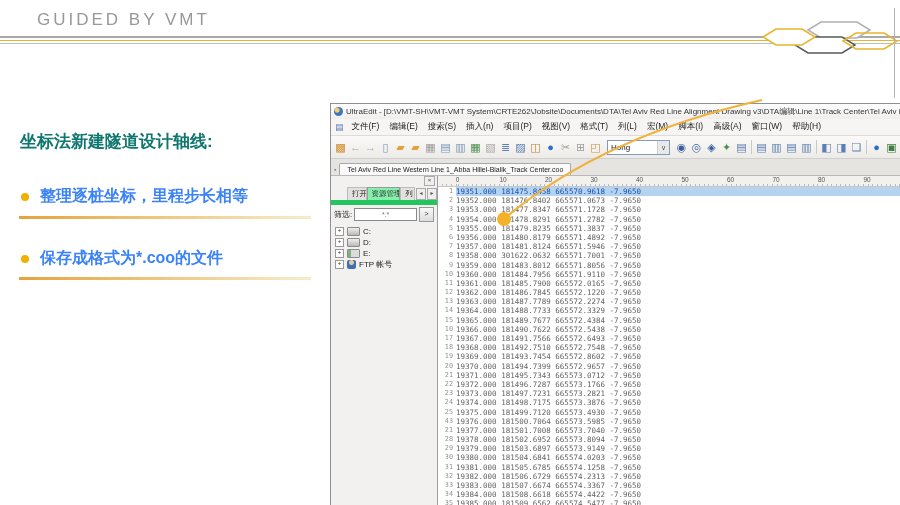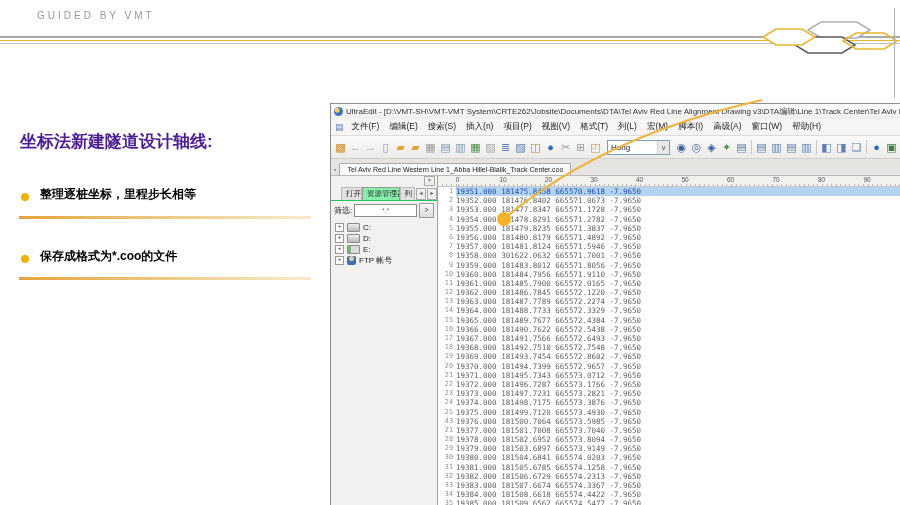--- a/index.html
+++ b/index.html
@@ -1,32 +1,32 @@
 <!DOCTYPE html>
 <html><head>
 <meta charset="utf-8">
 <style>
   html,body{margin:0;padding:0;background:#ddd;}
   .slide{position:relative;width:900px;height:505px;background:#ffffff;overflow:hidden;
          font-family:"Liberation Sans","DejaVu Sans",sans-serif;}
 
   
-  .brand{position:absolute;left:37px;top:10px;font-size:10px;letter-spacing:3px;color:#97989a;}
+  .brand{position:absolute;left:37px;top:10px;font-size:17px;letter-spacing:3px;color:#97989a;}
   .rule{position:absolute;left:0;width:900px;}
   .rule-1{top:36px;height:2px;background:#a8a8a8;}
   .rule-2{top:39.5px;height:1.8px;background:#e7b52c;}
   .rule-3{top:42.5px;height:1px;background:#bcbcbc;}
   .hexsvg{position:absolute;left:745px;top:14px;}
   .vline{position:absolute;left:894px;top:8px;width:1px;height:90px;background:#b3b3b3;}
 
   
-  .heading{position:absolute;left:20px;top:130px;font-size:17px;font-weight:bold;color:#4c1d95;}
+  .heading{position:absolute;left:20px;top:130px;font-size:17px;font-weight:bold;color:#0f766e;}
   .bullet-dot{position:absolute;width:8px;height:8px;border-radius:50%;background:#efb000;}
   .dot1{left:21px;top:193px;} .dot2{left:21px;top:255px;}
-  .bullet-text{position:absolute;left:40px;font-size:12px;font-weight:bold;color:#000000;}
+  .bullet-text{position:absolute;left:40px;font-size:16px;font-weight:bold;color:#3b82f6;}
   .bt1{top:186px;} .bt2{top:248px;}
   .underline{position:absolute;left:19px;width:292px;height:2.5px;
              background:linear-gradient(90deg,#e4a43b,#f6eccb);}
   .ul1{top:216px;} .ul2{top:277px;}
   .anno-label{position:absolute;left:663px;top:79px;font-size:16.5px;font-weight:bold;color:#111;}
   .overlay{position:absolute;left:0;top:0;pointer-events:none;z-index:60;}
 
   
   .uew{position:absolute;left:330px;top:103px;width:570px;height:402px;background:#f0efed;
        border-left:1px solid #8f8f8f;border-top:1px solid #8f8f8f;box-sizing:border-box;
@@ -55,21 +55,21 @@
   .doc-tab{background:#fbfafa;border:1px solid #a9a9a9;border-bottom:none;font-size:7px;
            padding:2px 7px;color:#222;border-radius:2px 2px 0 0;white-space:nowrap;}
   .uebody{display:flex;height:333px;}
 
   
   .panel{width:106px;background:#f2f1ef;border-right:1px solid #9f9f9f;flex:none;
          display:flex;flex-direction:column;overflow:hidden;}
   .panel-close-row{height:10px;display:flex;justify-content:flex-end;align-items:center;padding-right:2px;}
   .panel-close{width:9px;height:8px;border:1px solid #aaa;background:#eee;color:#444;
                font-size:6px;line-height:7px;text-align:center;}
-  .ptabs{display:flex;align-items:flex-end;height:14px;padding-left:10px;border-bottom:1px solid #22c55e;}
+  .ptabs{display:flex;align-items:flex-end;height:14px;padding-left:16px;border-bottom:5px solid #22c55e;}
   .ptab{font-size:7.5px;padding:1px 4px;color:#222;background:#e3e1de;border:1px solid #bbb;
         border-bottom:none;white-space:nowrap;overflow:hidden;}
   .ptab.active{background:#86efac;border-color:#999;}
   .ptab-arrow{width:8px;height:10px;border:1px solid #aaa;background:#eee;font-size:6px;
               line-height:9px;text-align:center;color:#555;margin-left:1px;flex:none;}
   .filter-row{display:flex;align-items:center;height:18px;padding:0 3px;gap:2px;}
   .filter-label{font-size:8px;color:#222;flex:none;}
   .filter-input{flex:1;height:11px;border:1px solid #8a8a8a;background:#fff;font-size:7px;
                 color:#777;display:flex;align-items:center;justify-content:center;}
   .go-btn{width:13px;height:13px;border:1px solid #9a9a9a;background:linear-gradient(#fafafa,#dcdcdc);

